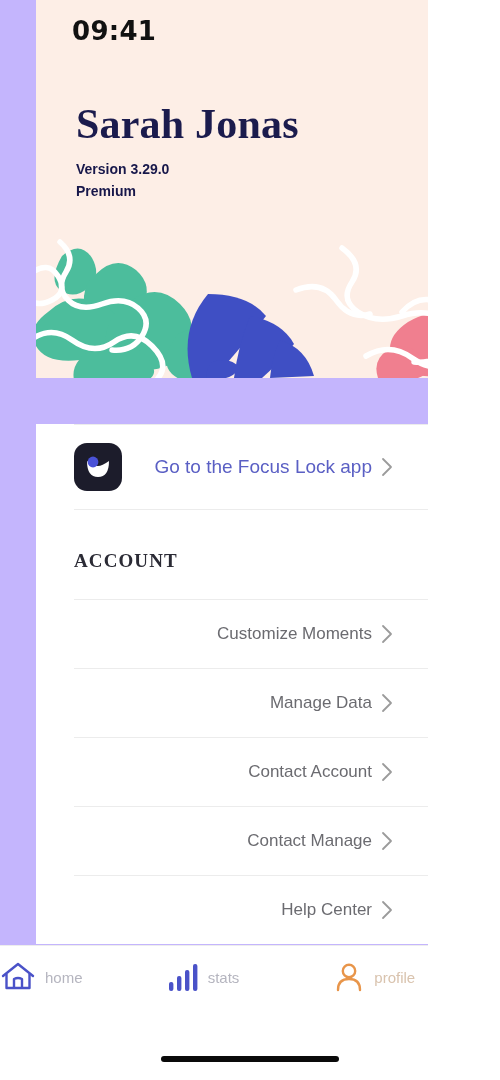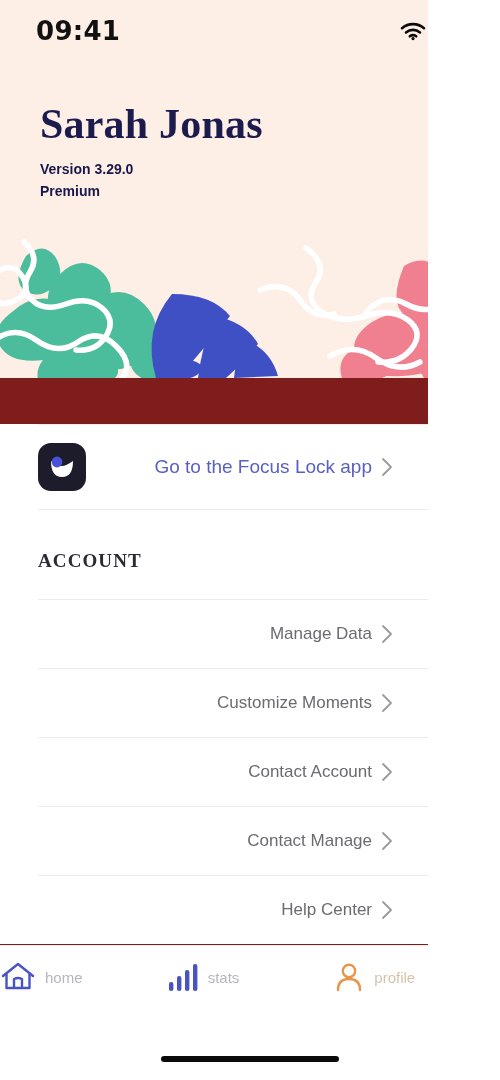--- a/index.html
+++ b/index.html
@@ -2,21 +2,21 @@
 <html><head>
 <meta charset="utf-8">
 <style>
   * { margin:0; padding:0; box-sizing:border-box; }
   html, body {
     width:500px; height:1080px;
     background:#ffffff;
     font-family:"Liberation Sans", sans-serif;
     overflow:hidden;
   }
-  .phone { position:relative; width:428px; height:1080px; background:#7f1d1d; overflow:hidden; }
+  .phone { position:relative; width:428px; height:1080px; background:#c4b5fd; overflow:hidden;padding-left:36px; }
 
   
   .header {
     position:relative; width:500px; height:378px;
     background:#fdeee6; overflow:hidden;
   }
   .statusbar {
     position:relative; height:62px; width:100%;
     display:flex; align-items:center; justify-content:space-between;
     padding:0 28px 0 36px;
@@ -190,30 +190,30 @@
       <div class="chev">
         <svg width="12" height="20" viewBox="0 0 12 20">
             <path d="M2 2 L10 10 L2 18" stroke="#9b9b9b" stroke-width="1.8" fill="none" stroke-linecap="round" stroke-linejoin="round"></path>
           </svg>
       </div>
     </div>
 
     <div class="section-title">ACCOUNT</div>
 
     <div class="row">
+      <div class="list-label">Customize Moments</div>
+      <div class="chev">
+        <svg width="12" height="20" viewBox="0 0 12 20">
+            <path d="M2 2 L10 10 L2 18" stroke="#9b9b9b" stroke-width="1.8" fill="none" stroke-linecap="round" stroke-linejoin="round"></path>
+          </svg>
+      </div>
+    </div>
+
+    <div class="row">
       <div class="list-label">Manage Data</div>
-      <div class="chev">
-        <svg width="12" height="20" viewBox="0 0 12 20">
-            <path d="M2 2 L10 10 L2 18" stroke="#9b9b9b" stroke-width="1.8" fill="none" stroke-linecap="round" stroke-linejoin="round"></path>
-          </svg>
-      </div>
-    </div>
-
-    <div class="row">
-      <div class="list-label">Customize Moments</div>
       <div class="chev">
         <svg width="12" height="20" viewBox="0 0 12 20">
             <path d="M2 2 L10 10 L2 18" stroke="#9b9b9b" stroke-width="1.8" fill="none" stroke-linecap="round" stroke-linejoin="round"></path>
           </svg>
       </div>
     </div>
 
     <div class="row">
       <div class="list-label">Contact Account</div>
       <div class="chev">

